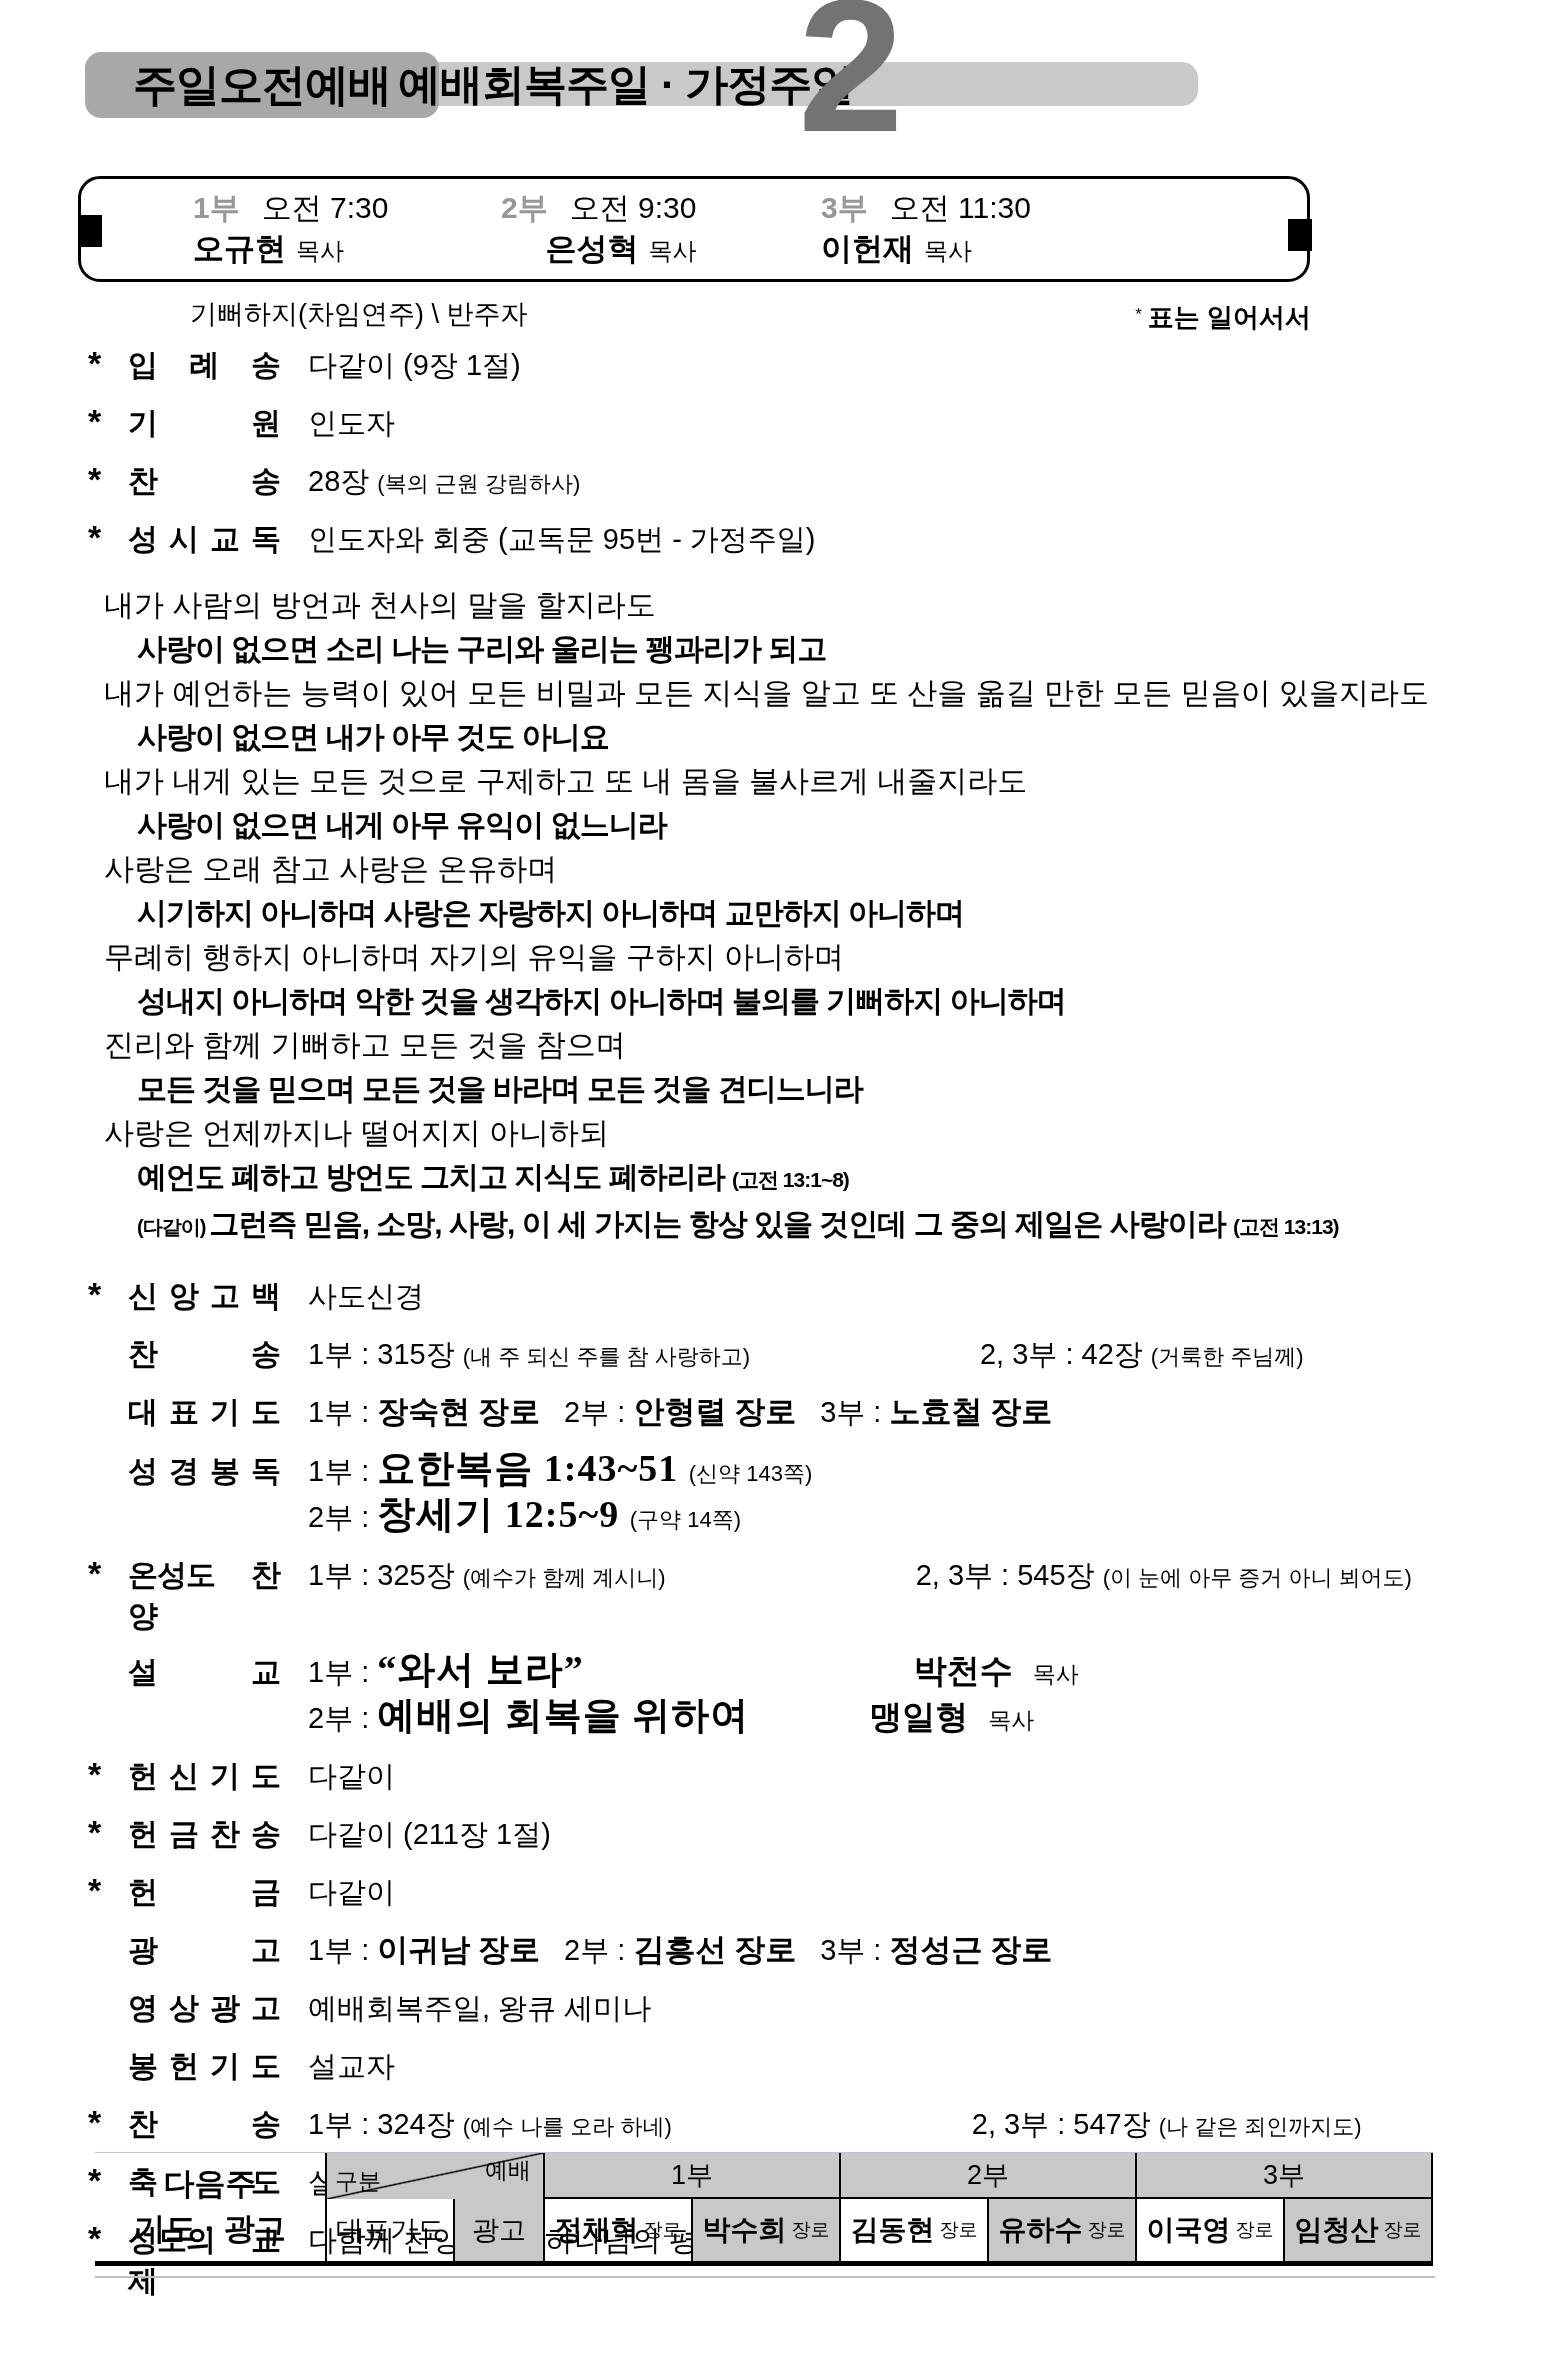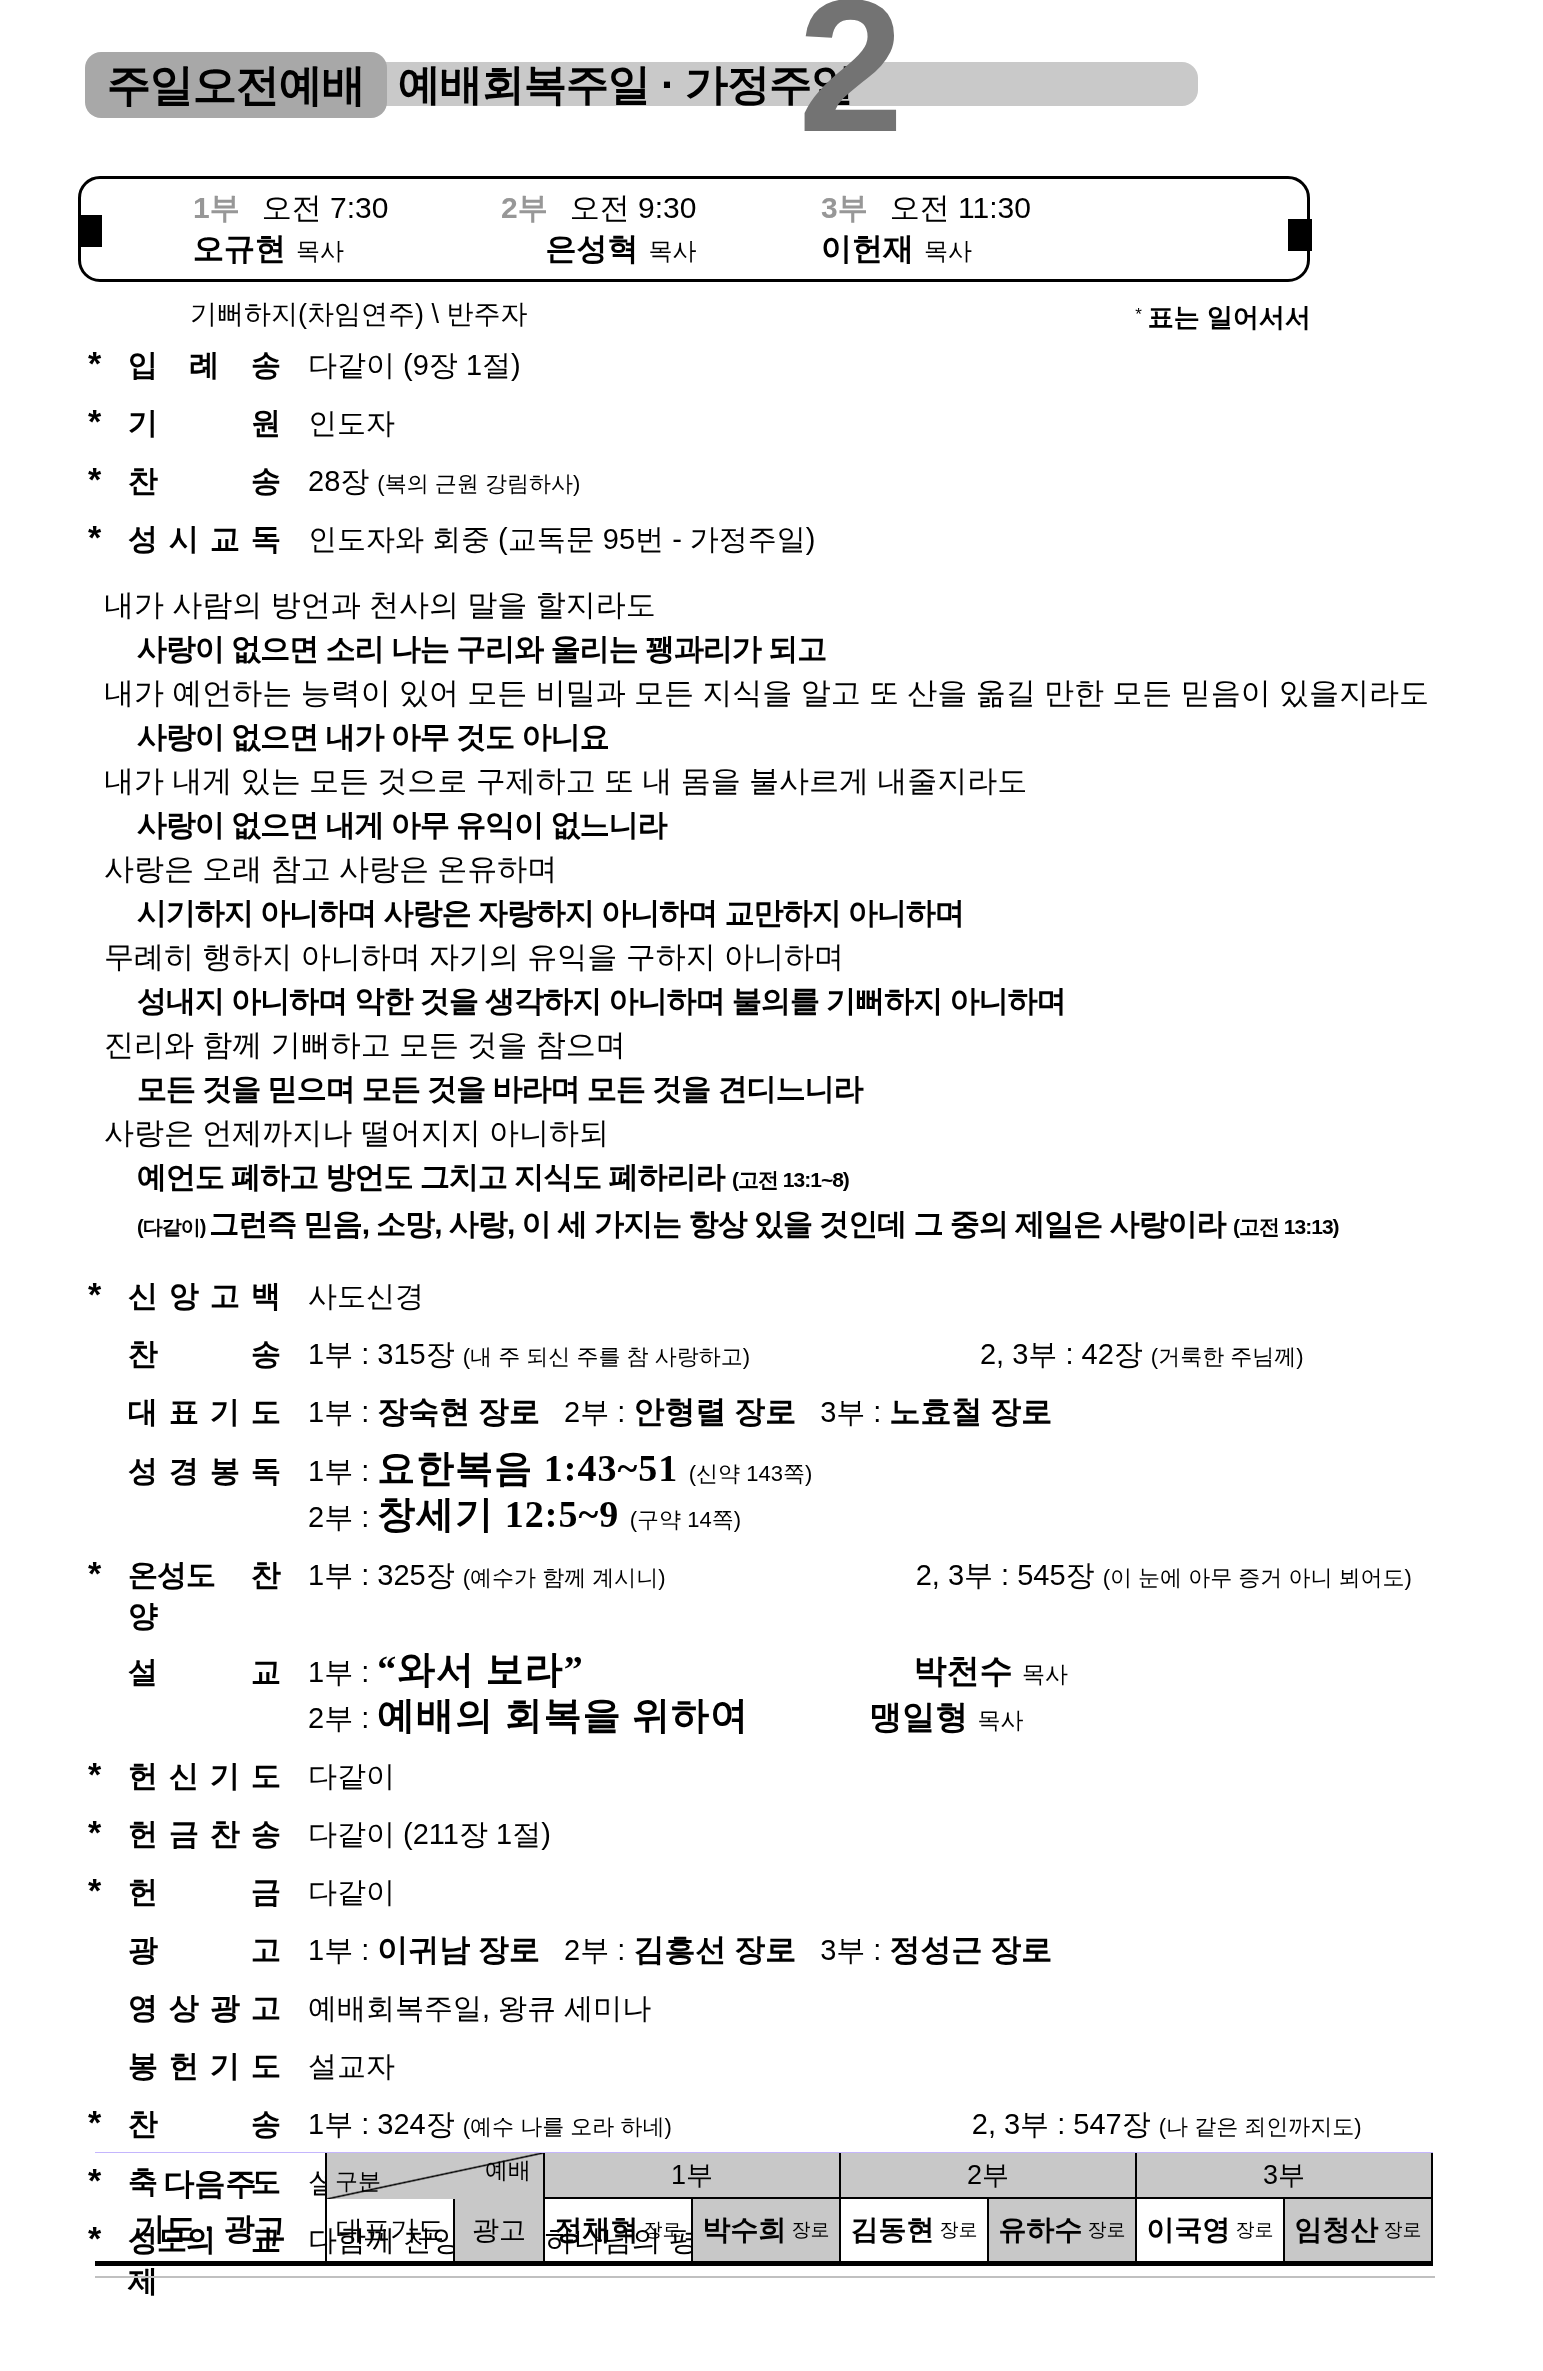--- a/index.html
+++ b/index.html
@@ -2,21 +2,21 @@
 <html><head>
 <meta charset="utf-8">
 <style>
   html,body{margin:0;padding:0;}
   body{
     width:1543px;height:2371px;position:relative;background:#ffffff;color:#000;
     font-family:"Liberation Sans","DejaVu Sans",sans-serif;overflow:hidden;
   }
   
   .head-bar{position:absolute;left:300px;top:62px;width:898px;height:44px;background:#c9c9c9;border-radius:0 16px 16px 0;z-index:1;}
-  .head-box{position:absolute;left:85px;top:52px;width:302px;height:66px;background:#a8a8a8;border-radius:16px;display:flex;align-items:center;justify-content:center;z-index:2;}
+  .head-box{position:absolute;left:85px;top:52px;width:354px;height:66px;background:#a8a8a8;border-radius:16px;display:flex;align-items:center;justify-content:center;z-index:2;}
   .head-box span{font-size:44px;font-weight:bold;letter-spacing:-1px;}
   .head-title{position:absolute;left:398px;top:56px;font-size:43px;font-weight:bold;letter-spacing:-1px;z-index:3;}
   .page-num{position:absolute;left:798px;top:-30px;font-size:190px;line-height:1;font-weight:bold;color:#737373;z-index:4;}
   
   .times-box{position:absolute;left:78px;top:176px;width:1226px;height:100px;border:3px solid #000;border-radius:22px;z-index:0;}
   .sq{position:absolute;width:24px;height:32px;background:#000;}
   .sq-left{left:-3px;top:36px;}
   .sq-right{right:-5px;top:40px;}
   #services{position:absolute;left:0;top:0;width:100%;height:100%;}
   .svc-col{position:absolute;top:8px;}
@@ -33,21 +33,21 @@
   #order-list{position:absolute;left:0;top:344px;width:1543px;}
   .o-row{display:flex;align-items:baseline;margin-bottom:13px;}
   .o-star{flex:0 0 40px;margin-left:88px;font-size:34px;font-weight:bold;}
   .o-label{flex:0 0 152px;font-size:30px;font-weight:bold;text-align:justify;text-align-last:justify;letter-spacing:-1px;}
   .o-content{flex:1;margin-left:28px;}
   .o-line{line-height:38px;white-space:nowrap;}
   .seg-n{font-size:29px;}
   .seg-sm{font-size:22px;}
   .seg-bd{font-size:31px;font-weight:bold;font-family:"Liberation Serif","DejaVu Serif",serif;}
   .seg-xl{font-size:38px;font-weight:bold;font-family:"Liberation Serif","DejaVu Serif",serif;letter-spacing:1px;}
-  .seg-nm{font-size:33px;font-weight:bold;font-family:Liberation Sans, sans-serif;}
+  .seg-nm{font-size:33px;font-weight:bold;font-family:Liberation Mono, monospace;}
   .seg-rl{font-size:23px;}
   .o-gap{display:inline-block;}
   
   .reading{margin:20px 0 26px 104px;}
   .rd-line{font-size:30px;line-height:44px;white-space:nowrap;font-weight:normal;}
   .rd-bold{font-weight:bold;padding-left:33px;letter-spacing:-1px;}
   .rd-pre{font-size:20px;font-weight:bold;margin-right:4px;}
   .rd-ref{font-size:21px;font-weight:bold;}
   
   #nw-table{position:absolute;left:95px;top:2152px;display:grid;

